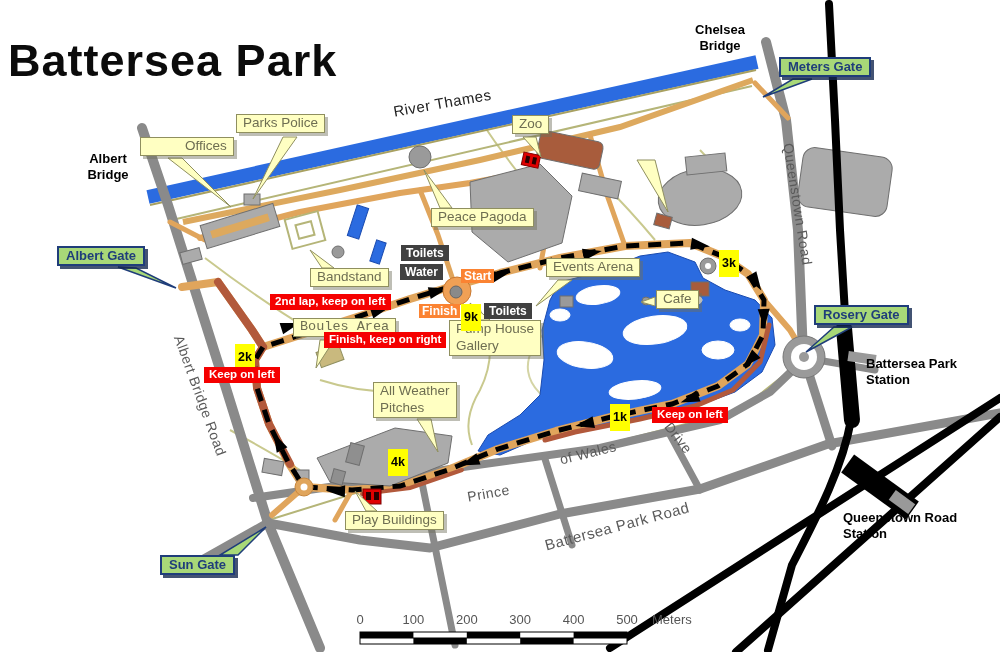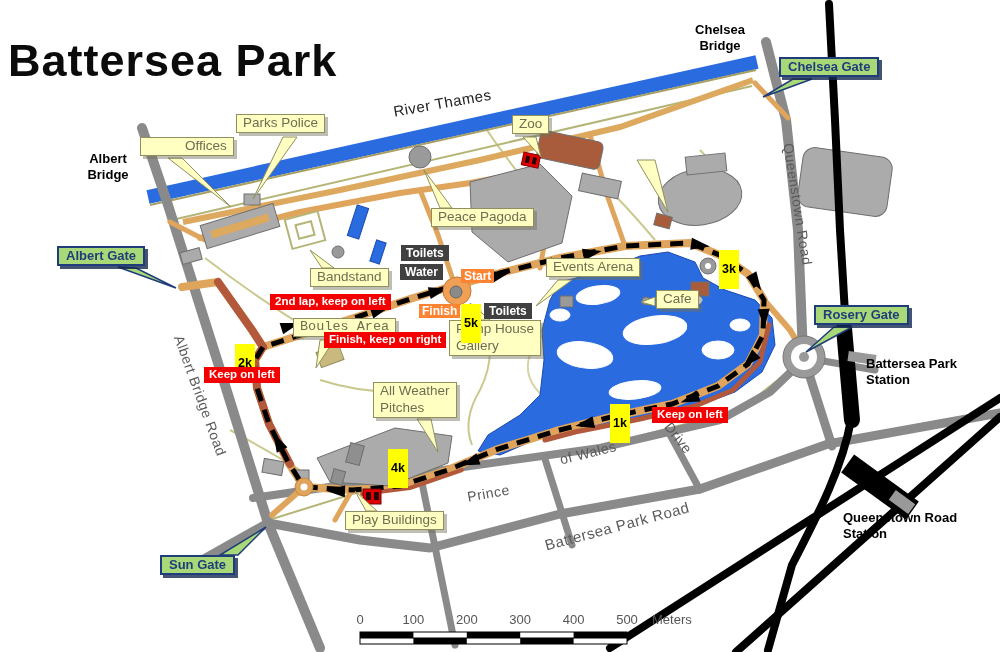--- a/index.html
+++ b/index.html
@@ -6,21 +6,21 @@
   .map{position:relative;width:1000px;height:652px;background:#fff;overflow:hidden;
        font-family:"Liberation Sans",sans-serif;}
   .map svg{position:absolute;left:0;top:0;}
   .lbl{position:absolute;white-space:nowrap;line-height:1.2;}
   .title{font-size:45px;color:#0b0b0b;letter-spacing:1px;font-weight:600;}
   .place{background:#FFFFC2;border:1px solid #8F8F5F;box-shadow:3px 3px 0 rgba(110,110,90,.45);
          color:#6E6E52;font-size:13.5px;padding:0 6px;white-space:pre-line;line-height:1.25;}
   .gate{background:#A8D878;border:2px solid #1F3D7A;box-shadow:3px 3px 0 rgba(20,40,80,.8);
         color:#1F3D7A;font-weight:bold;font-size:13px;padding:0 7px;}
   .fac{background:#404040;color:#fff;font-weight:bold;font-size:12px;padding:1px 5px;}
-  .km{background:#FFFF00;color:#000;font-weight:bold;font-size:12.5px;padding:12px 3px;}
+  .km{background:#FFFF00;color:#000;font-weight:bold;font-size:12.5px;padding:6px 3px;}
   .sf{background:#FB8332;color:#fff;font-weight:bold;font-size:12px;padding:0 3px;}
   .instr{background:#F50000;color:#fff;font-weight:bold;font-size:11.5px;padding:1px 5px;}
   .plain{color:#000;font-weight:bold;font-size:13px;white-space:pre-line;line-height:1.25;}
   .center{text-align:center;}
   .roadname{color:#5a5a5a;font-size:14px;letter-spacing:.5px;transform-origin:left top;}
   .scale-labels{position:absolute;left:360px;top:612px;height:16px;color:#555;font-size:13px;}
   .scale-labels .tick{position:absolute;transform:translateX(-50%);}
   .scale-labels .unit{position:absolute;left:292px;}
 </style>
 </head>
@@ -273,21 +273,21 @@
   <div class="lbl roadname" style="left:466px;top:489px;transform:rotate(-10deg);">Prince</div>
   <div class="lbl roadname" style="left:558px;top:452px;transform:rotate(-14deg);">of Wales</div>
   <div class="lbl roadname" style="left:674px;top:419px;transform:rotate(52deg);">Drive</div>
   <div class="lbl roadname" style="left:543px;top:537px;transform:rotate(-15deg);font-size:15px;">Battersea Park Road</div>
 
   <div class="lbl plain" style="left:866px;top:356px;">Battersea Park
 Station</div>
   <div class="lbl plain" style="left:843px;top:510px;">Queenstown Road
 Station</div>
 
-  <div class="lbl gate" style="left:779px;top:57px;">Chelsea Gate</div>
+  <div class="lbl gate" style="left:779px;top:57px;">Meters Gate</div>
   <div class="lbl gate" style="left:57px;top:246px;">Albert Gate</div>
   <div class="lbl gate" style="left:814px;top:305px;">Rosery Gate</div>
   <div class="lbl gate" style="left:160px;top:555px;">Sun Gate</div>
 
   <div class="lbl place" style="left:140px;top:137px;padding-left:44px;">Offices</div>
   <div class="lbl place" style="left:236px;top:114px;">Parks Police</div>
   <div class="lbl place" style="left:512px;top:115px;">Zoo</div>
   <div class="lbl place" style="left:431px;top:208px;">Peace Pagoda</div>
   <div class="lbl place" style="left:310px;top:268px;">Bandstand</div>
   <div class="lbl place" style="left:546px;top:258px;">Events Arena</div>
@@ -303,21 +303,21 @@
   <div class="lbl fac" style="left:400px;top:264px;">Water</div>
   <div class="lbl fac" style="left:484px;top:303px;">Toilets</div>
 
   <div class="lbl sf" style="left:461px;top:269px;">Start</div>
   <div class="lbl sf" style="left:419px;top:304px;">Finish</div>
 
   <div class="lbl km" style="left:610px;top:404px;">1k</div>
   <div class="lbl km" style="left:235px;top:344px;">2k</div>
   <div class="lbl km" style="left:719px;top:250px;">3k</div>
   <div class="lbl km" style="left:388px;top:449px;">4k</div>
-  <div class="lbl km" style="left:461px;top:304px;">5k</div>
+  <div class="lbl km" style="left:461px;top:304px;">9k</div>
 
   <div class="lbl instr" style="left:270px;top:294px;">2nd lap, keep on left</div>
   <div class="lbl instr" style="left:324px;top:332px;">Finish, keep on right</div>
   <div class="lbl instr" style="left:204px;top:367px;">Keep on left</div>
   <div class="lbl instr" style="left:652px;top:407px;">Keep on left</div>
 
   <div class="scale-labels">
     <span class="tick" style="left:0px;">0</span>
     <span class="tick" style="left:53.4px;">100</span>
     <span class="tick" style="left:106.8px;">200</span>

